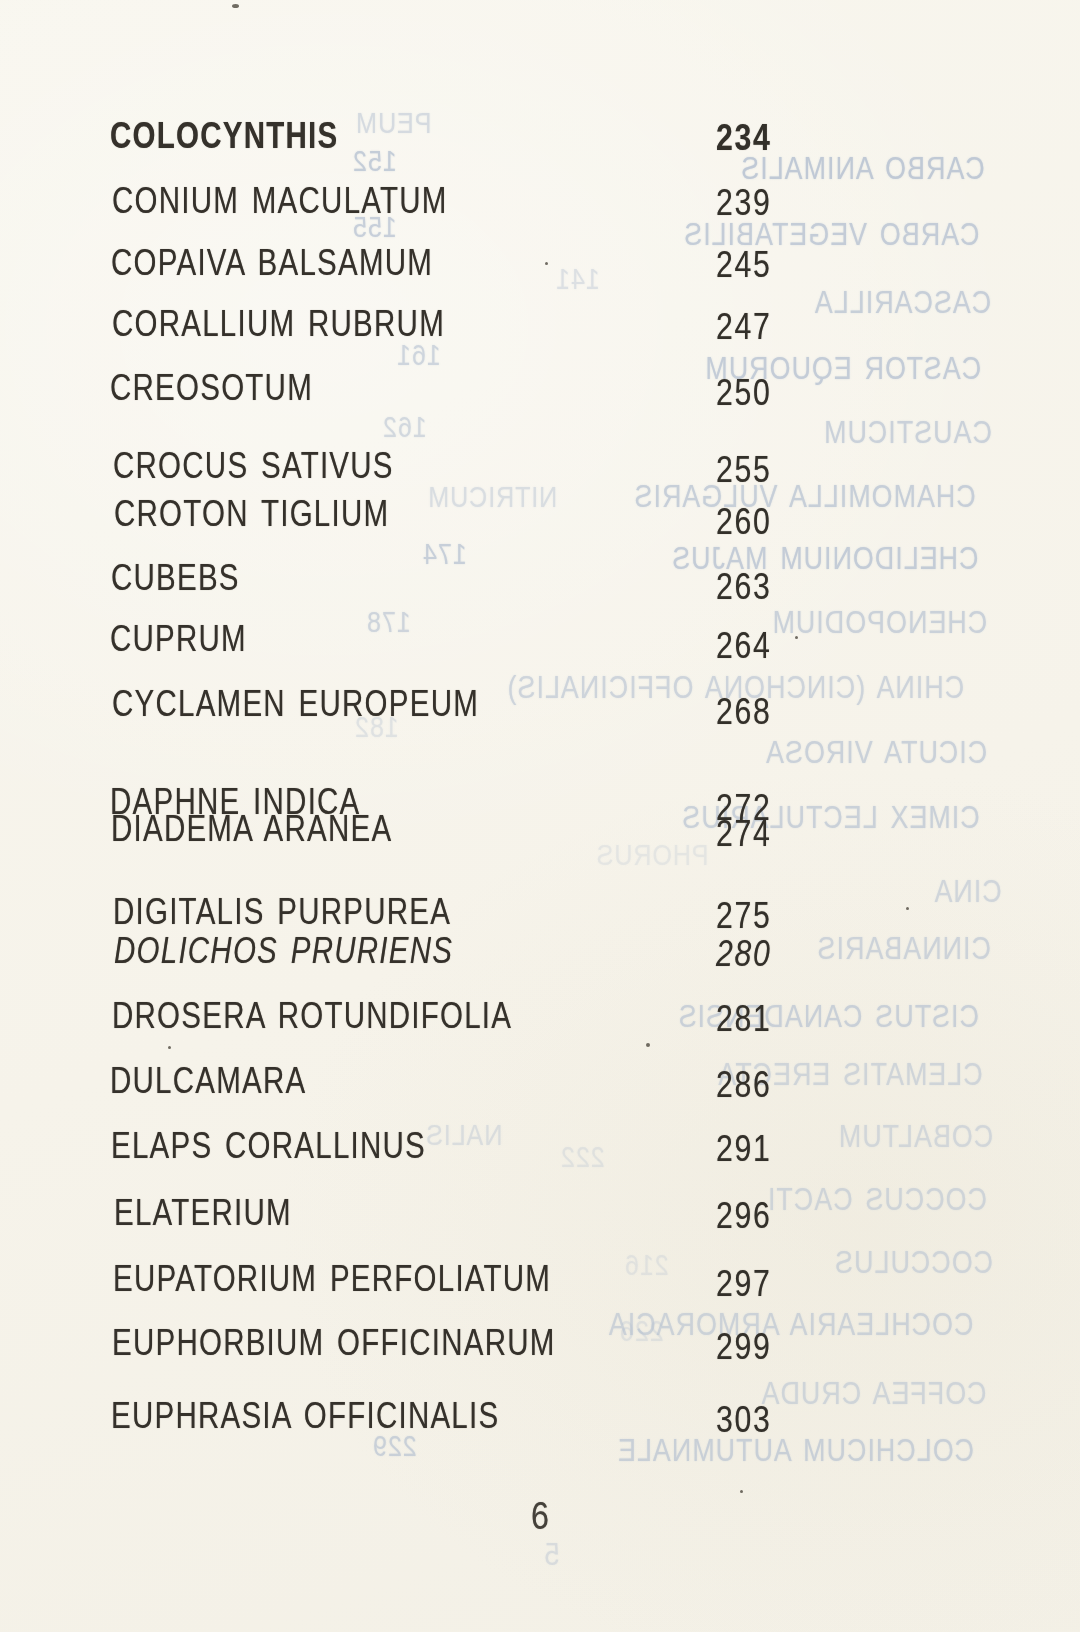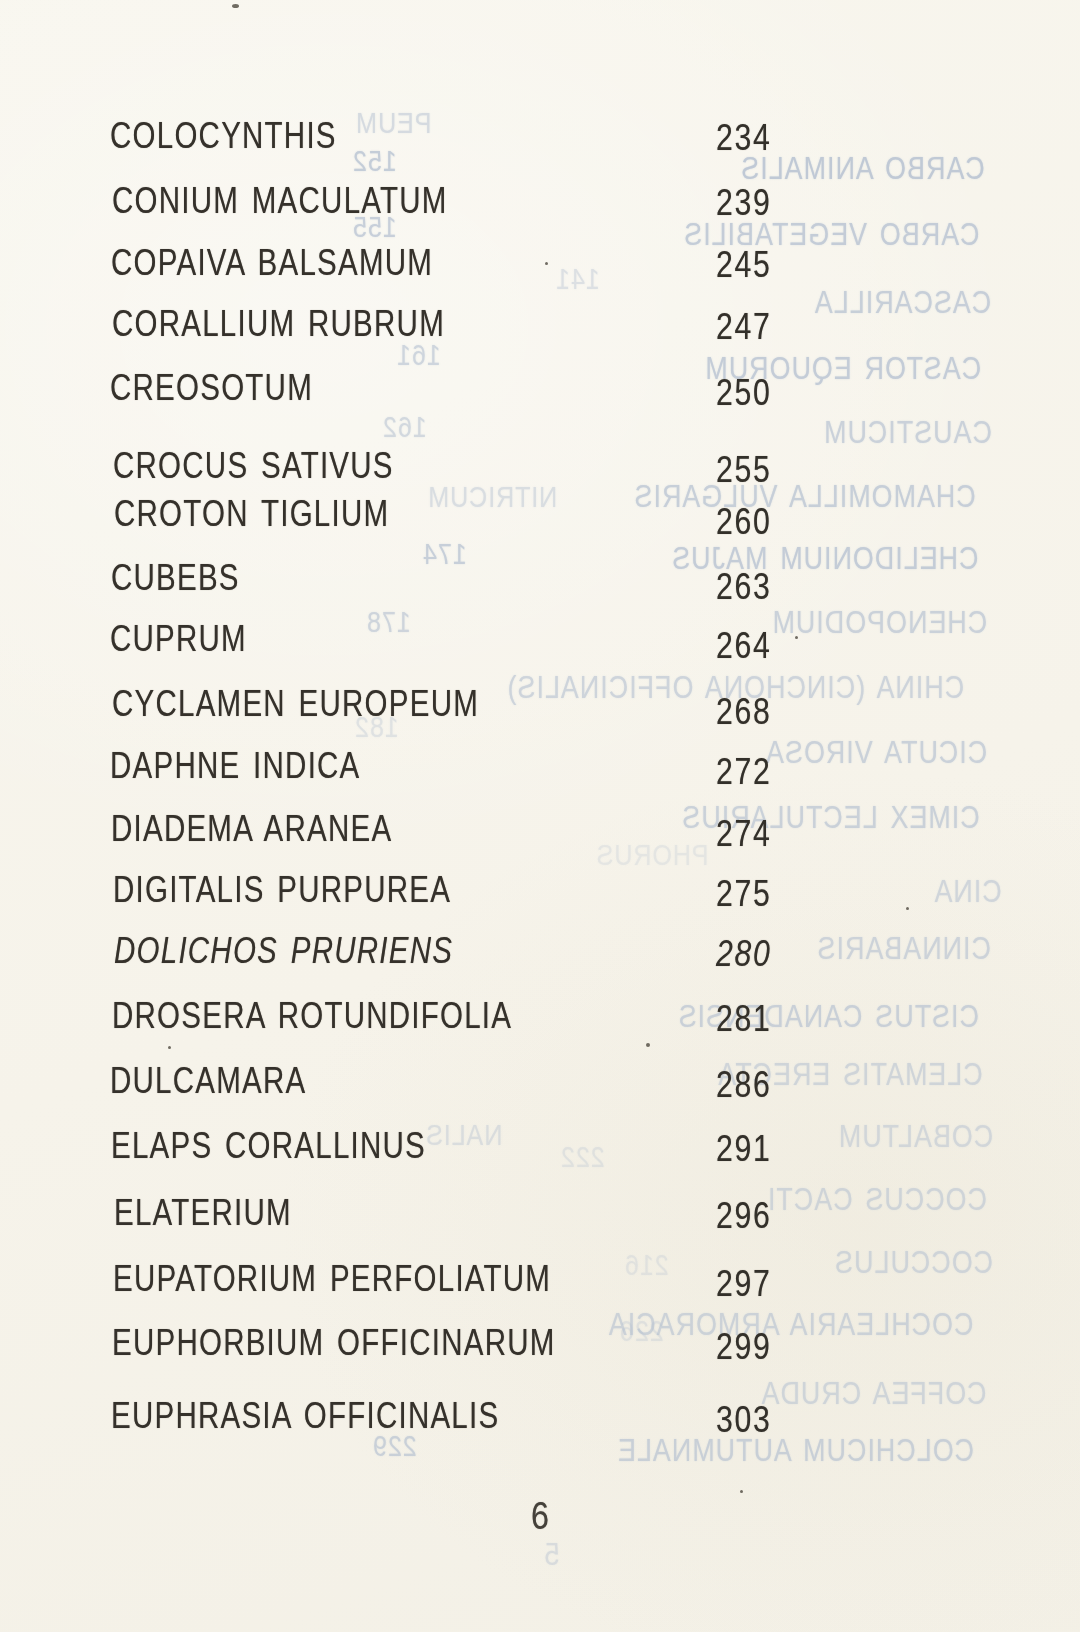--- a/index.html
+++ b/index.html
@@ -95,21 +95,21 @@
       <div class="ghost gnum" style="left: 620px; top: 1250px; opacity: 0.28;">216</div>
       <div class="ghost gnum" style="left: 615px; top: 1316px; opacity: 0.3;">226</div>
       <div class="ghost gnum" style="left: 368px; top: 1431px; opacity: 0.65;">229</div>
       <div class="ghost gfrag" style="left: 348px; top: 108px; opacity: 0.5;">PEUM</div>
       <div class="ghost gfrag" style="left: 551px; top: 264px; opacity: 0.4;">141</div>
       <div class="ghost gfrag" style="left: 415px; top: 482px; opacity: 0.45;">NITRICUM</div>
       <div class="ghost gfrag" style="left: 418px; top: 1120px; opacity: 0.4;">NALIS</div>
       <div class="ghost gfrag" style="left: 585px; top: 840px; opacity: 0.25;">PHORUS</div>
     </div>
   <div id="entries-layer">
-      <div class="row" style="top: 118px;">
+      <div class="row" style="top: 118px; font-weight: bold;">
         <span class="title" style="left: 110px;">COLOCYNTHIS</span>
         <span class="pnum" style="top: 2px;">234</span>
       </div>
       <div class="row" style="top: 183px;">
         <span class="title" style="left: 112px;">CONIUM MACULATUM</span>
         <span class="pnum" style="top: 2px;">239</span>
       </div>
       <div class="row" style="top: 245px;">
         <span class="title" style="left: 111px;">COPAIVA BALSAMUM</span>
         <span class="pnum" style="top: 2px;">245</span>
@@ -135,29 +135,29 @@
         <span class="pnum" style="top: 9px;">263</span>
       </div>
       <div class="row" style="top: 621px;">
         <span class="title" style="left: 110px;">CUPRUM</span>
         <span class="pnum" style="top: 7px;">264</span>
       </div>
       <div class="row" style="top: 686px;">
         <span class="title" style="left: 112px;">CYCLAMEN EUROPEUM</span>
         <span class="pnum" style="top: 8px;">268</span>
       </div>
-      <div class="row" style="top: 748px;">
+      <div class="row" style="top: 784px;">
         <span class="title" style="left: 110px;">DAPHNE INDICA</span>
         <span class="pnum" style="top: 6px;">272</span>
       </div>
       <div class="row" style="top: 811px;">
         <span class="title" style="left: 111px;">DIADEMA ARANEA</span>
         <span class="pnum" style="top: 5px;">274</span>
       </div>
-      <div class="row" style="top: 872px;">
+      <div class="row" style="top: 894px;">
         <span class="title" style="left: 113px;">DIGITALIS PURPUREA</span>
         <span class="pnum" style="top: 4px;">275</span>
       </div>
       <div class="row" style="top: 933px; font-style: italic;">
         <span class="title" style="left: 114px;">DOLICHOS PRURIENS</span>
         <span class="pnum" style="top: 3px;">280</span>
       </div>
       <div class="row" style="top: 998px;">
         <span class="title" style="left: 112px;">DROSERA ROTUNDIFOLIA</span>
         <span class="pnum" style="top: 3px;">281</span>

